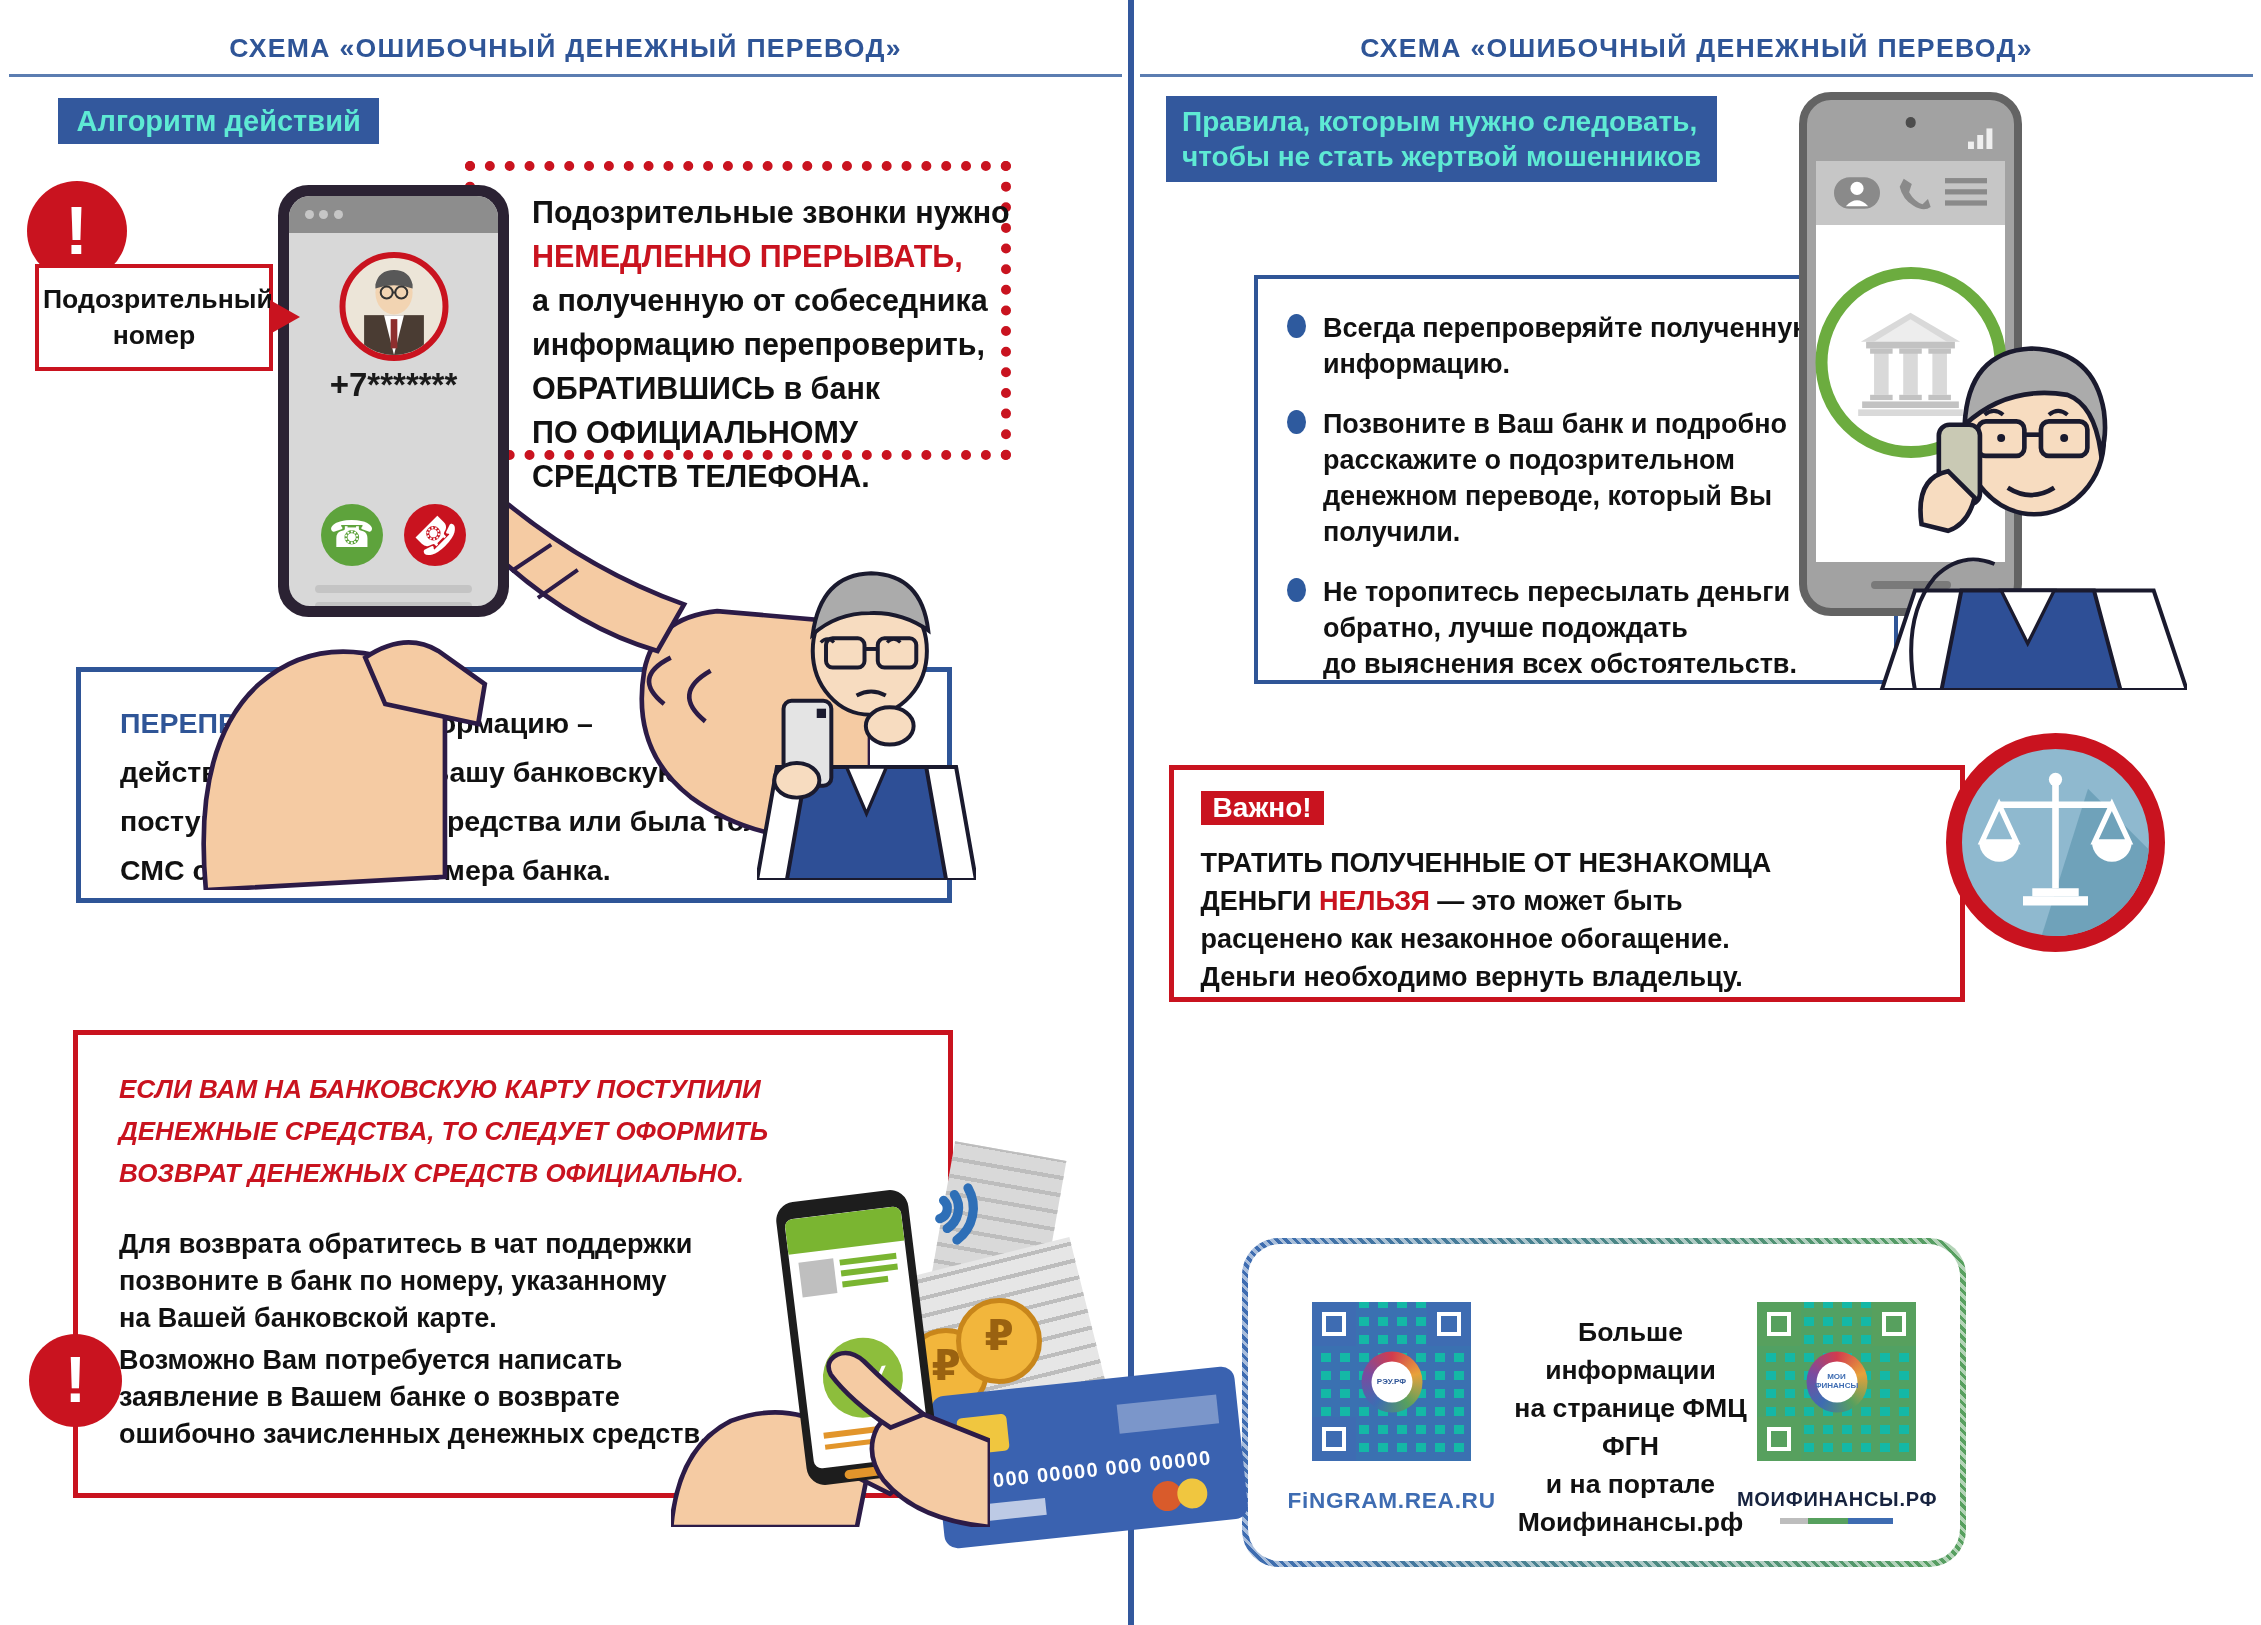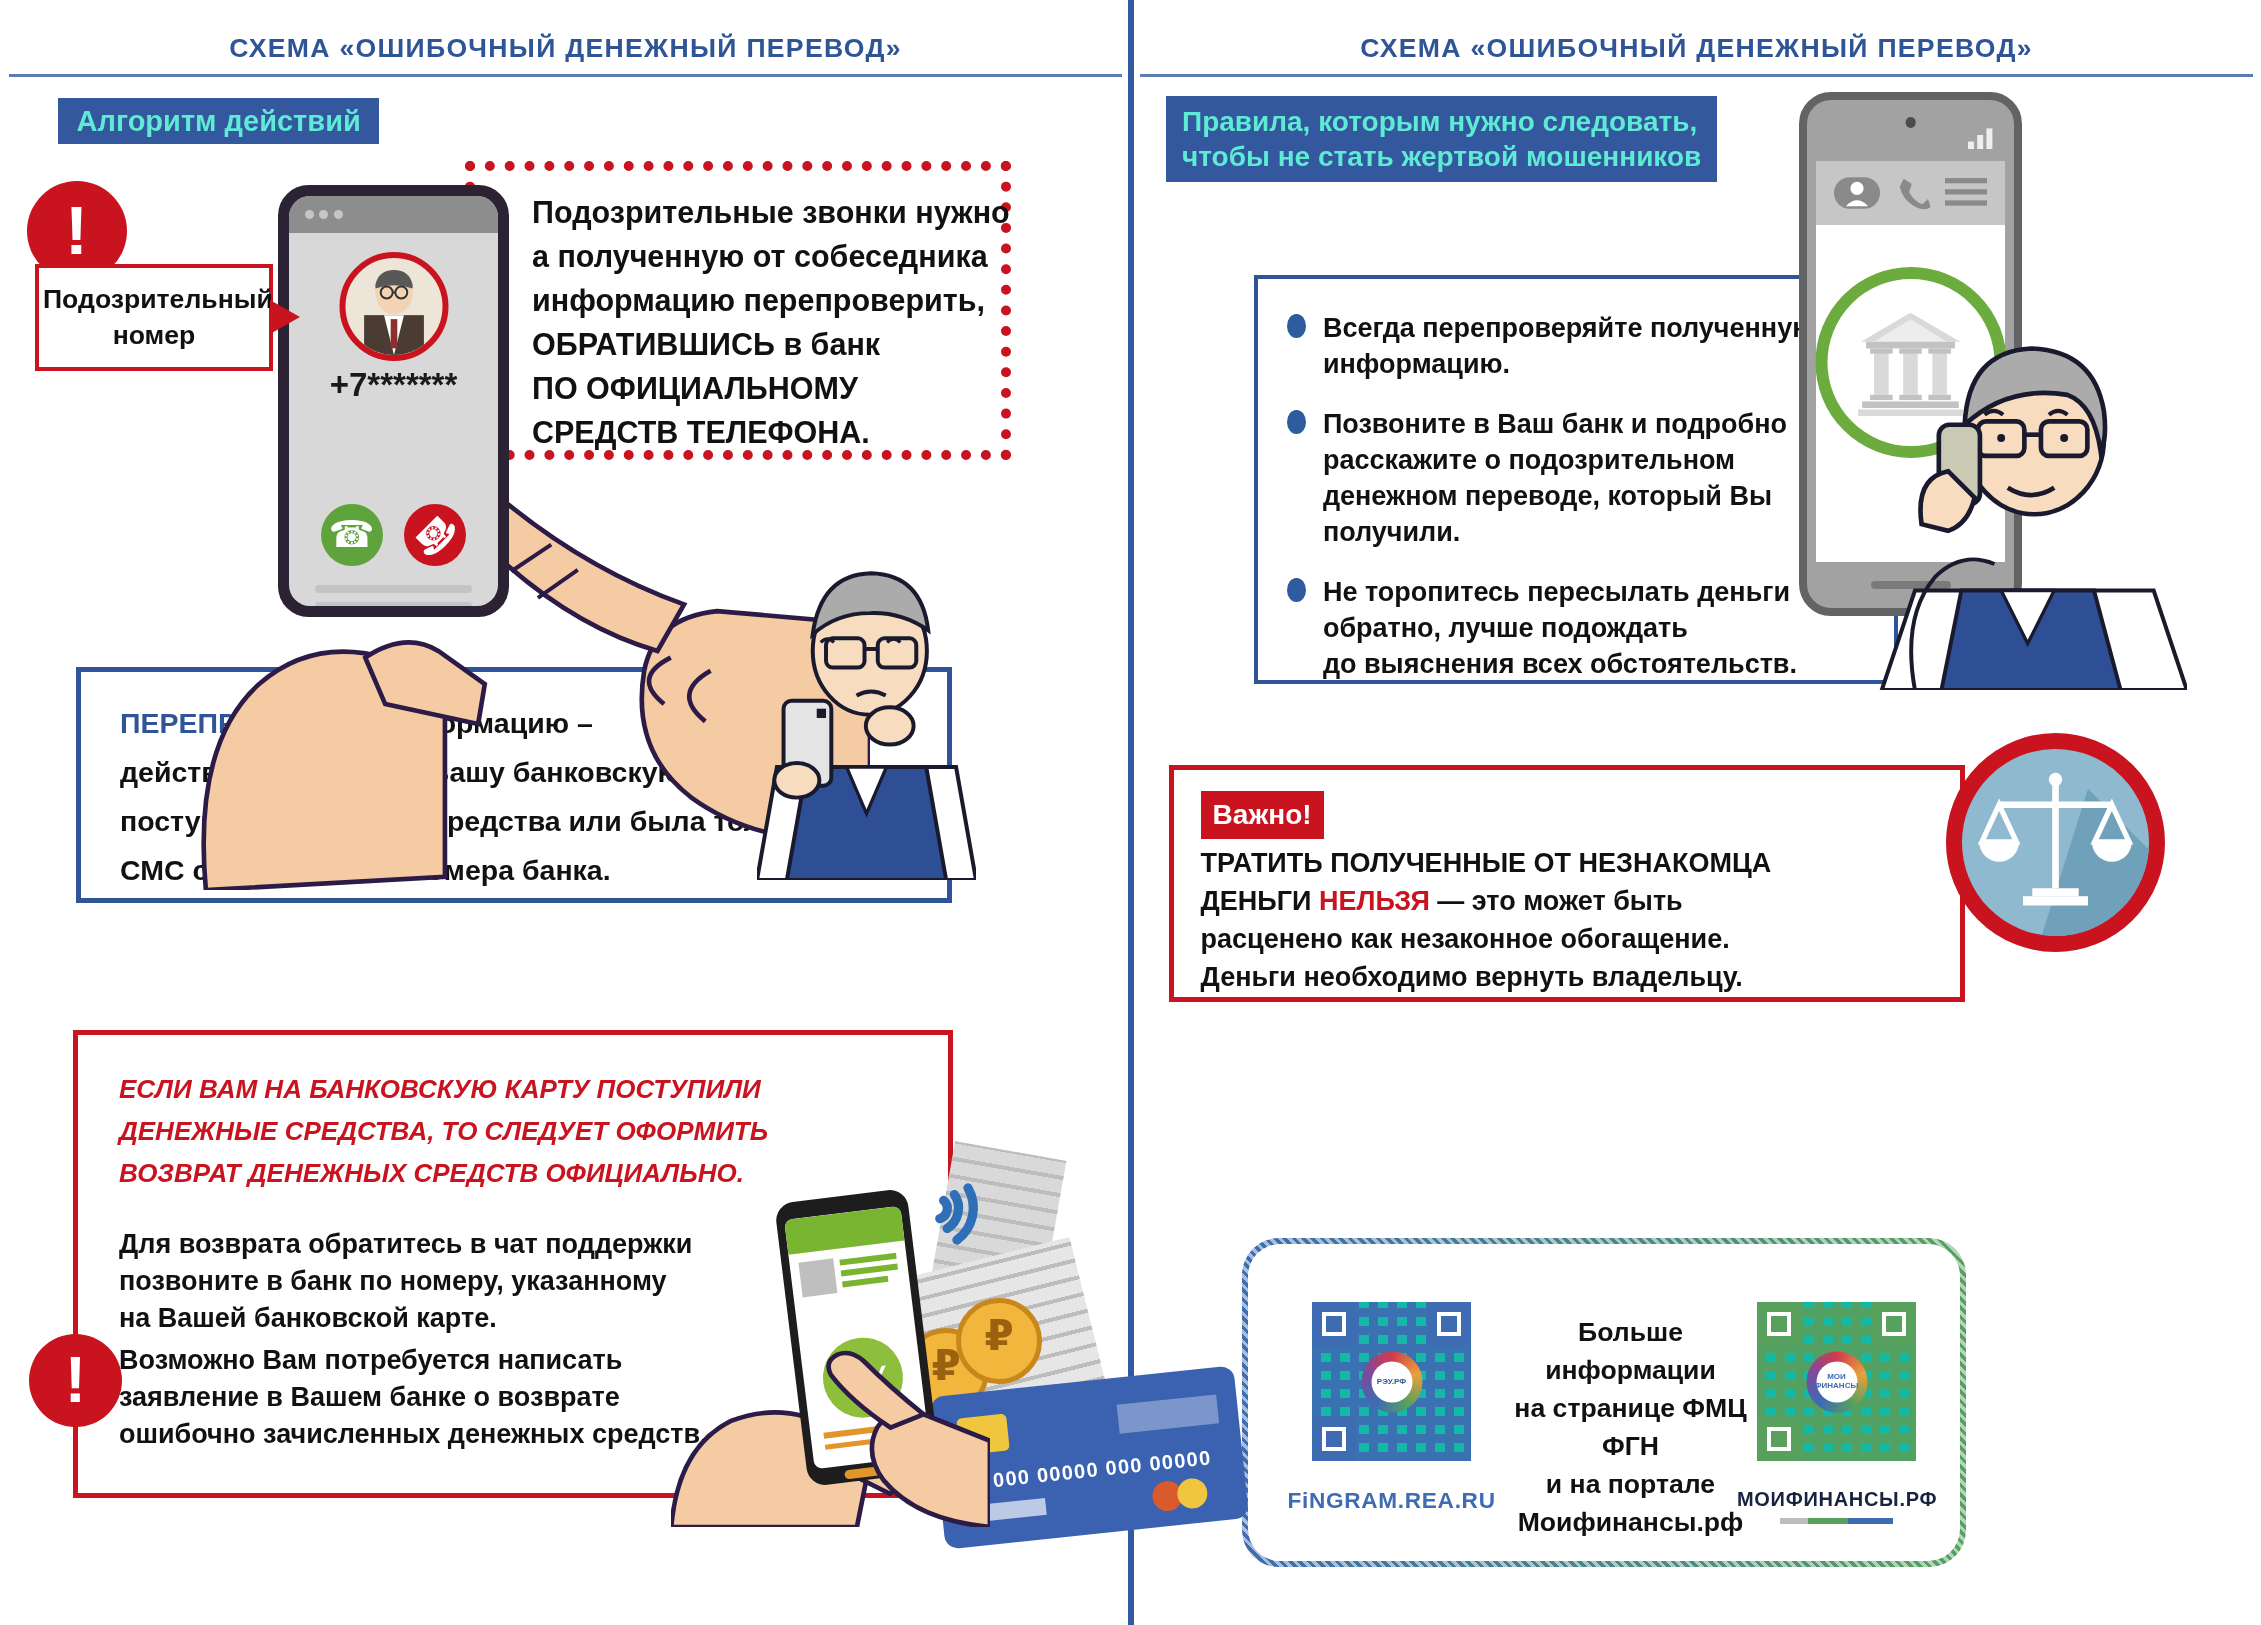--- a/index.html
+++ b/index.html
@@ -89,20 +89,21 @@
           <span style="display:inline-block;transform:rotate(135deg);">☎</span>
         </div>
         <div class="abs" style="left:26.6px;right:26.6px;top:389px;height:8px;background:#C4C4C4;border-radius:4px;"></div>
         <div class="abs" style="left:26.6px;right:26.6px;top:406px;height:8px;background:#C4C4C4;border-radius:4px;"></div>
       </div>
     </div>
 
     <div class="abs" style="left:465px;top:161px;width:526px;height:279px;border:10.6px dotted #C9131F;border-radius:4px;"></div>
     <div class="abs" style="left:532px;top:190px;font-size:30.5px;line-height:44px;">
       <div class="tl">Подозрительные звонки нужно</div>
+      <div class="tl red-t">НЕМЕДЛЕННО ПРЕРЫВАТЬ,</div>
       <div class="tl">а полученную от собеседника</div>
       <div class="tl">информацию перепроверить,</div>
       <div class="tl">ОБРАТИВШИСЬ в банк</div>
       <div class="tl">ПО ОФИЦИАЛЬНОМУ</div>
       <div class="tl">СРЕДСТВ ТЕЛЕФОНА.</div>
     </div>
 
     <svg class="abs" style="left:757px;top:548px;z-index:5;" width="219" height="332" viewBox="0 0 330 500">
       <path d="M30 330 L300 330 L330 500 L0 500 Z" fill="#fff" stroke="#1a1a2e" stroke-width="6"></path>
       <path d="M75 330 L255 330 L285 500 L45 500 Z" fill="#2E4F96" stroke="#1a1a2e" stroke-width="6"></path>
@@ -295,21 +296,21 @@
           <div style="font-size:27px;line-height:36px;">
             <div class="tl">Не торопитесь пересылать деньги</div>
             <div class="tl">обратно, лучше подождать</div>
             <div class="tl">до выяснения всех обстоятельств.</div>
           </div>
         </div>
       </div>
     </div>
 
     <div class="abs box-red" style="left:38px;top:765px;width:786px;height:227px;">
-      <div class="abs" style="left:26.6px;top:21px;background:#C9131F;color:#fff;font-size:28px;padding:8px 12px;">Важно!</div>
+      <div class="abs" style="left:26.6px;top:21px;background:#C9131F;color:#fff;font-size:28px;padding:1px 12px;">Важно!</div>
       <div class="abs" style="left:26.6px;top:74px;font-size:27px;line-height:38px;">
         <div class="tl">ТРАТИТЬ ПОЛУЧЕННЫЕ ОТ НЕЗНАКОМЦА</div>
         <div class="tl">
           <span>ДЕНЬГИ </span><span class="red-t">НЕЛЬЗЯ</span><span> — это может быть</span>
         </div>
         <div class="tl">расценено как незаконное обогащение.</div>
         <div class="tl">Деньги необходимо вернуть владельцу.</div>
       </div>
     </div>
 

